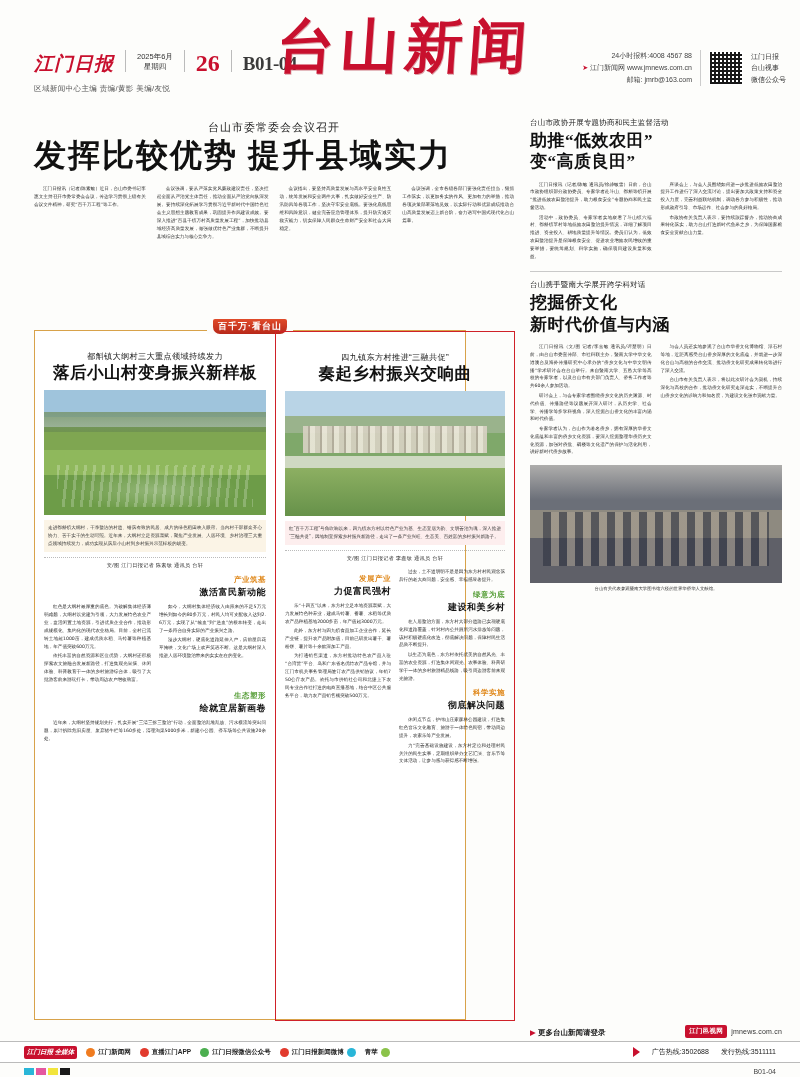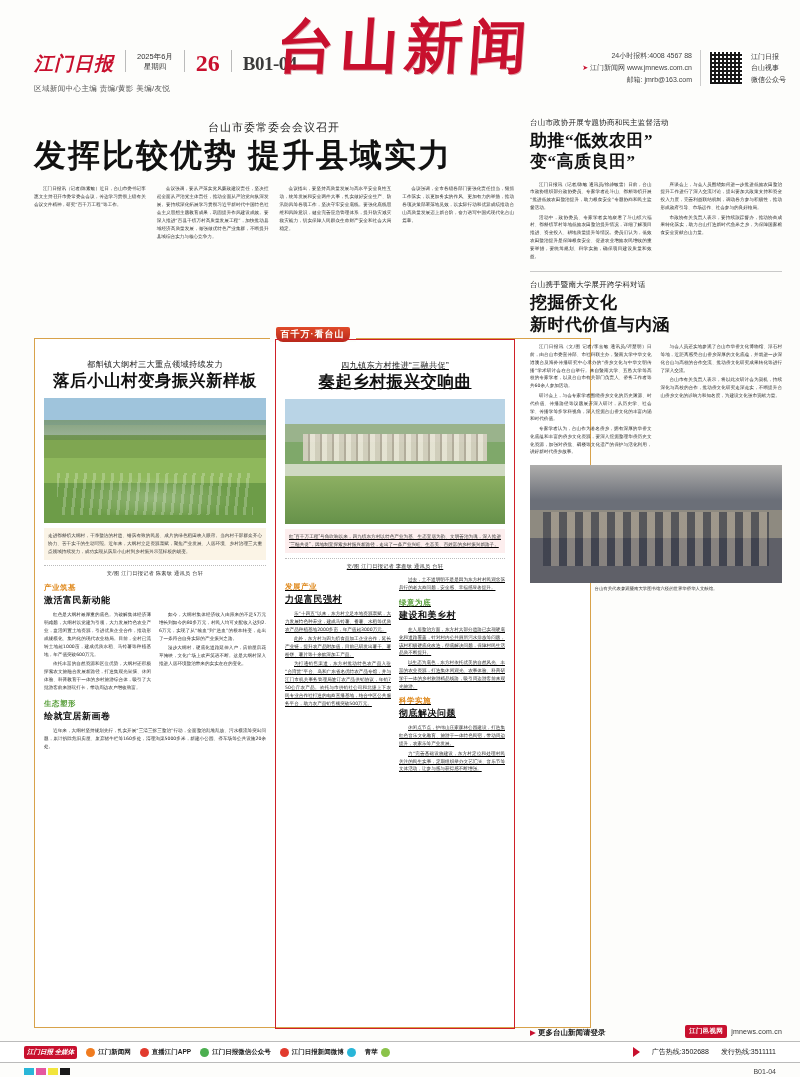--- a/index.html
+++ b/index.html
@@ -66,36 +66,36 @@
 
   
   .txt {
     font-size:4.6px; line-height:1.72; color:#2a2a2a; text-align:justify;
     font-family:"DejaVu Sans",sans-serif; word-break:break-all;
   }
   .txt p { text-indent:9px; margin-bottom:1.5px; }
 
   
   .feature {
-    position:absolute; left:34px; top:330px; width:557px; height:690px;
-    border:1.5px solid #d8a24a; background:#fff;margin-top:8px;
+    position:absolute; left:34px; top:330px; width:432px; height:690px;
+    border:1.5px solid #d8a24a; background:#fff;
   }
   .feat-tag {
     position:absolute; left:50%; top:-12px; transform:translateX(-50%);
     background:#fdfdfb; padding:0 6px; font-size:9px; font-weight:bold;
     color:#c8102e; letter-spacing:1px; white-space:nowrap;
   }
   .feat-tag .fan {
     display:inline-block; background:linear-gradient(180deg,#e04b2a,#b8281a);
     color:#fff; padding:1px 5px; border-radius:2px 2px 7px 7px;
   }
   .feat-half { position:absolute; top:0; height:690px; }
   .feat-left { left:0; width:240px; padding:20px 9px 8px 9px; }
   .feat-right { left:240px; width:240px; padding:20px 9px 8px 9px; border:1.5px solid #cf2128; border-top:none; border-bottom:none; }
-  .feat-right.rbox { border:1.5px solid #cf2128;text-decoration:underline; }
+  .feat-right.rbox { border:1.5px solid #cf2128; }
   .fh-kicker { text-align:center; font-size:8.2px; color:#222; letter-spacing:.3px; margin-bottom:2px; }
   .fh-title {
     text-align:center; font-family:"Liberation Serif",serif; font-weight:bold;
     font-size:16.5px; color:#111; letter-spacing:.5px; line-height:1.15;
   }
   .photo {
     width:100%; height:125px; margin-top:7px; position:relative; overflow:hidden;
   }
   .photo-a {
     background:
@@ -125,21 +125,21 @@
   }
   .abstract {
     margin-top:5px; padding:4px 4px; background:#fbf4e6;
     font-size:4.6px; line-height:1.75; color:#333; text-align:justify; word-break:break-all;
   }
   .abstract.pink { background:#fdeeee; }
   .byline {
     text-align:center; font-size:5.2px; color:#333; margin:5px 0 6px 0;
     border-top:1px dotted #bbb; padding-top:4px; letter-spacing:.3px;
   }
-  .subhead { text-align:left; margin:6px 0 4px 0; }
+  .subhead { text-align:right; margin:6px 0 4px 0; }
   .subhead .sh1 { font-size:7.5px; font-weight:bold; color:#e08a1e; letter-spacing:.5px; }
   .subhead .sh1.green { color:#5aa03c; }
   .subhead .sh2 { font-size:9px; font-weight:bold; color:#111; letter-spacing:.5px; margin-top:1px; }
   .twocol { display:flex; gap:8px; }
   .twocol > div { flex:1; }
 
   
   .rail { position:absolute; left:530px; top:118px; width:252px; }
   .rk { font-size:7.5px; color:#222; letter-spacing:.2px; }
   .rt {

